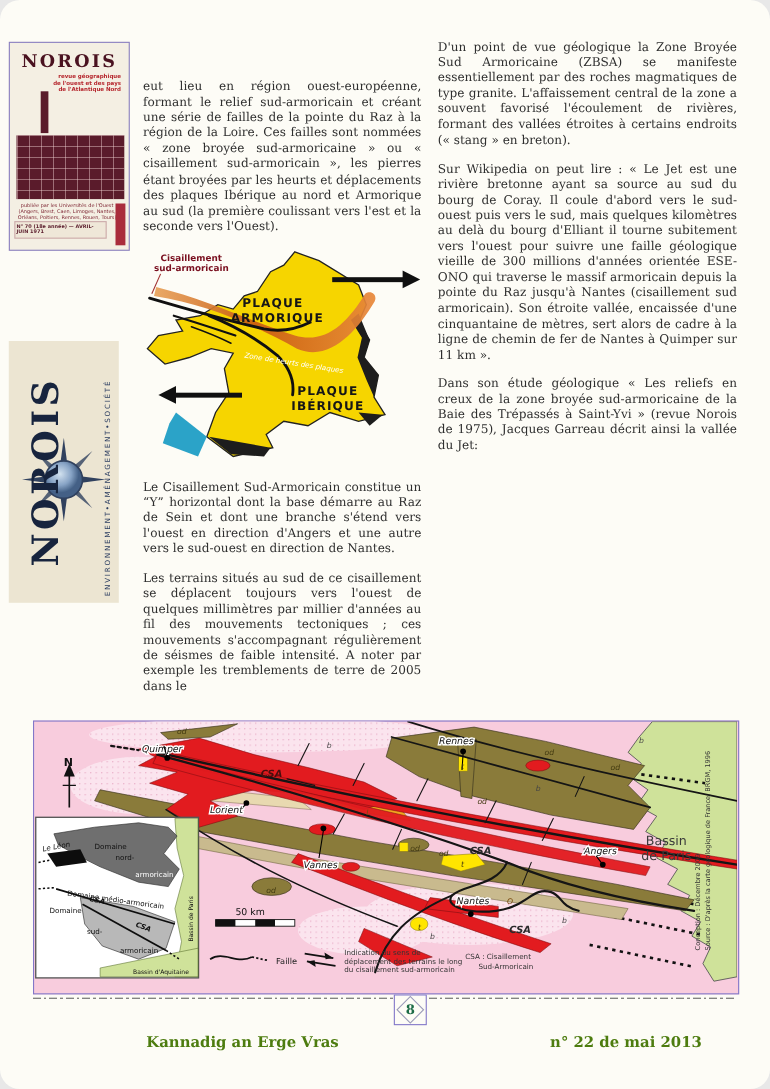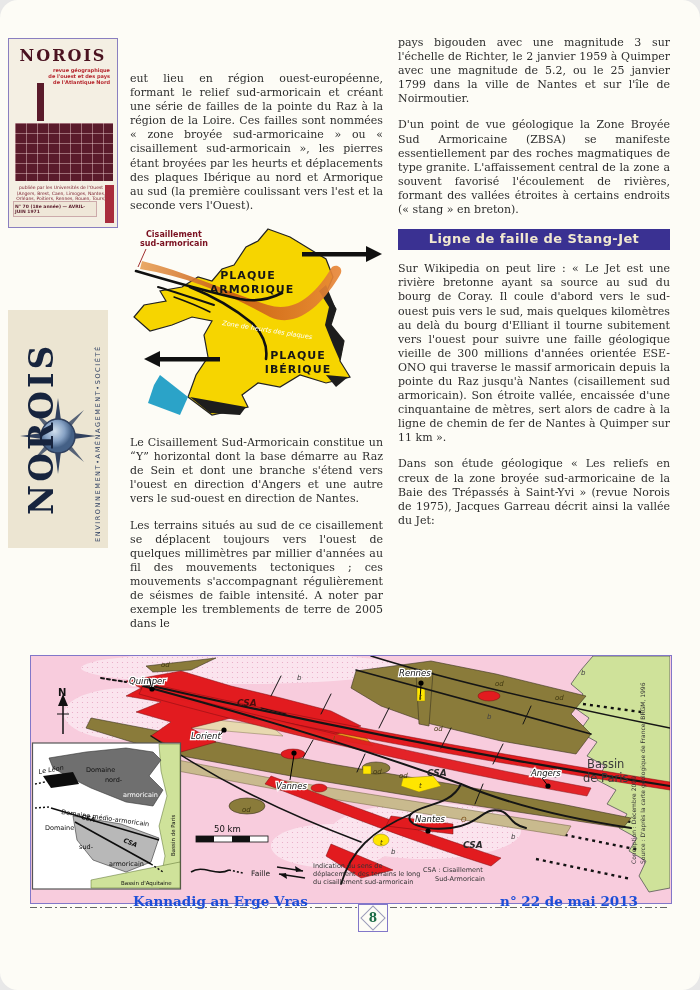--- a/index.html
+++ b/index.html
@@ -65,21 +65,21 @@
   .geo-map {
     position:absolute; left:30px; top:655px; width:642px; height:249px;
     border:1.5px solid #8277c9; background:#f8ccdd;
   }
   
   .footer-rule {
     position:absolute; left:30px; top:907px; width:640px; height:1px;
     background:repeating-linear-gradient(to right, #666 0 7px, transparent 7px 10px, #666 10px 12px, transparent 12px 15px);
   }
   .footer-left, .footer-right {
-    position:absolute; top:893px; font-weight:bold; font-size:13.5px; color:#1d4ed8;
+    position:absolute; top:940px; font-weight:bold; font-size:13.5px; color:#4d7c0f;
   }
   .footer-left { left:133px; }
   .footer-right { right:62px; }
   .page-badge {
     position:absolute; left:358px; top:904px; width:30px; height:28px;
     border:1.5px solid #8277c9; background:#fdfcf6;
     display:flex; align-items:center; justify-content:center;
   }
   .page-badge .diamond {
     position:absolute; width:18px; height:18px; border:1px solid #9a9ab8; transform:rotate(45deg);
@@ -177,23 +177,21 @@
         <text x="168" y="148" font-size="11" font-weight="bold" letter-spacing="1" text-anchor="middle" fill="#161616">IBÉRIQUE</text>
         <text transform="translate(92,100) rotate(9)" font-size="6.5" font-style="italic" fill="#fff">Zone de heurts des plaques</text>
       </svg>
     </div>
 
     <p>Le Cisaillement Sud-Armoricain constitue un “Y” horizontal dont la base démarre au Raz de Sein et dont une branche s'étend vers l'ouest en direction d'Angers et une autre vers le sud-ouest en direction de Nantes.</p>
     <p>Les terrains situés au sud de ce cisaillement se déplacent toujours vers l'ouest de quelques millimètres par millier d'années au fil des mouvements tectoniques ; ces mouvements s'accompagnant régulièrement de séismes de faible intensité. A noter par exemple les tremblements de terre de 2005 dans le</p>
   </div>
 
   <div class="col col2">
-    <p>pays bigouden avec une magnitude 3 sur l'échelle de Richter, le 2 janvier 1959 à Quimper avec une magnitude de 5.2, ou le 25 janvier 1799 dans la ville de Nantes et sur l'île de Noirmoutier.</p>
     <p><span>D'un point de vue géologique la Zone Broyée Sud Armoricaine (ZBSA) se manifeste essentiellement par des roches magmatiques de type granite. L'affaissement central de la zone a souvent favorisé l'écoulement de rivières, formant des vallées étroites à certains endroits (« </span><span class="it">stang</span><span> » en breton).</span></p>
-    <div class="section-head">Ligne de faille de Stang-Jet</div>
     <p><span>Sur Wikipedia on peut lire : </span><span class="it">« Le Jet est une rivière bretonne ayant sa source au sud du bourg de Coray. Il coule d'abord vers le sud-ouest puis vers le sud, mais quelques kilomètres au delà du bourg d'Elliant il tourne subitement vers l'ouest pour suivre une faille géologique vieille de 300 millions d'années orientée ESE-ONO qui traverse le massif armoricain depuis la pointe du Raz jusqu'à Nantes (cisaillement sud armoricain). Son étroite vallée, encaissée d'une cinquantaine de mètres, sert alors de cadre à la ligne de chemin de fer de Nantes à Quimper sur 11 km ».</span></p>
     <p><span>Dans son étude géologique </span><span class="it">« Les reliefs en creux de la zone broyée sud-armoricaine de la Baie des Trépassés à Saint-Yvi »</span><span> (revue Norois de 1975), Jacques Garreau décrit ainsi la vallée du Jet:</span></p>
   </div>
 
   <div class="geo-map">
     <svg width="639" height="246" viewBox="0 0 639 246">
       <defs>
         <pattern id="stip" width="5" height="5" patternUnits="userSpaceOnUse">
           <rect width="5" height="5" fill="#fbe4ee"></rect>
             <circle cx="1.5" cy="1.5" r=".6" fill="#e8a9c4"></circle>

